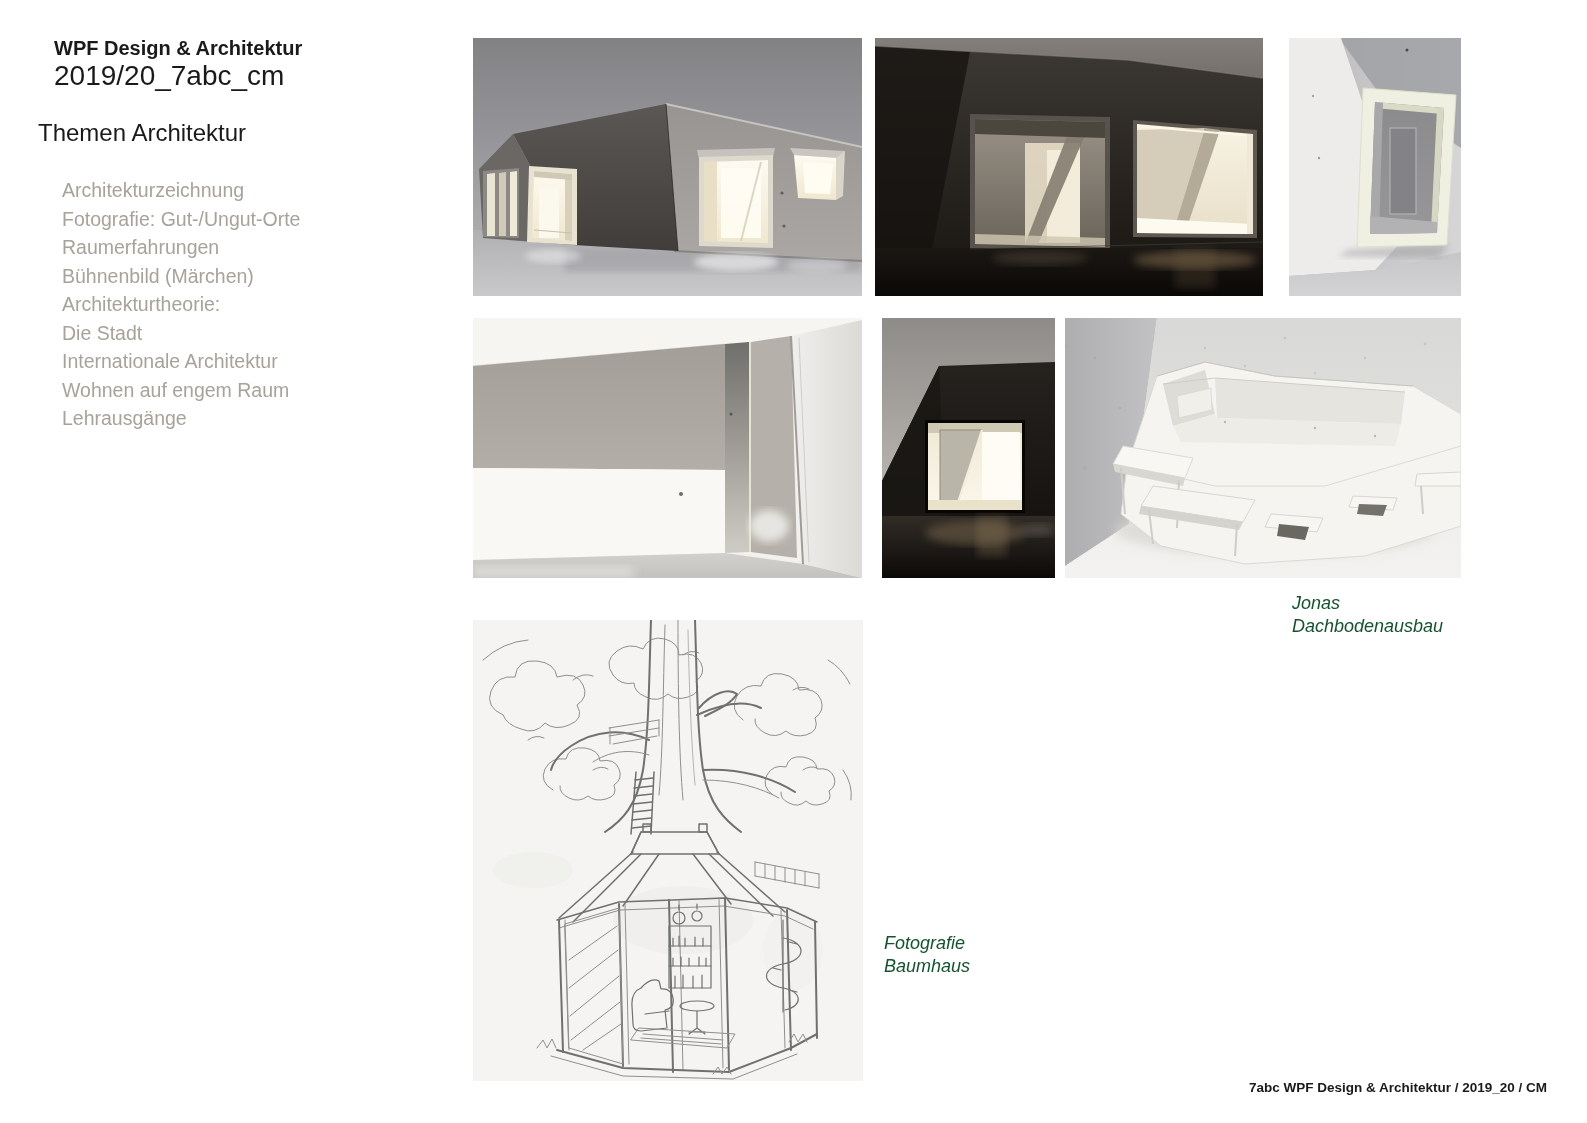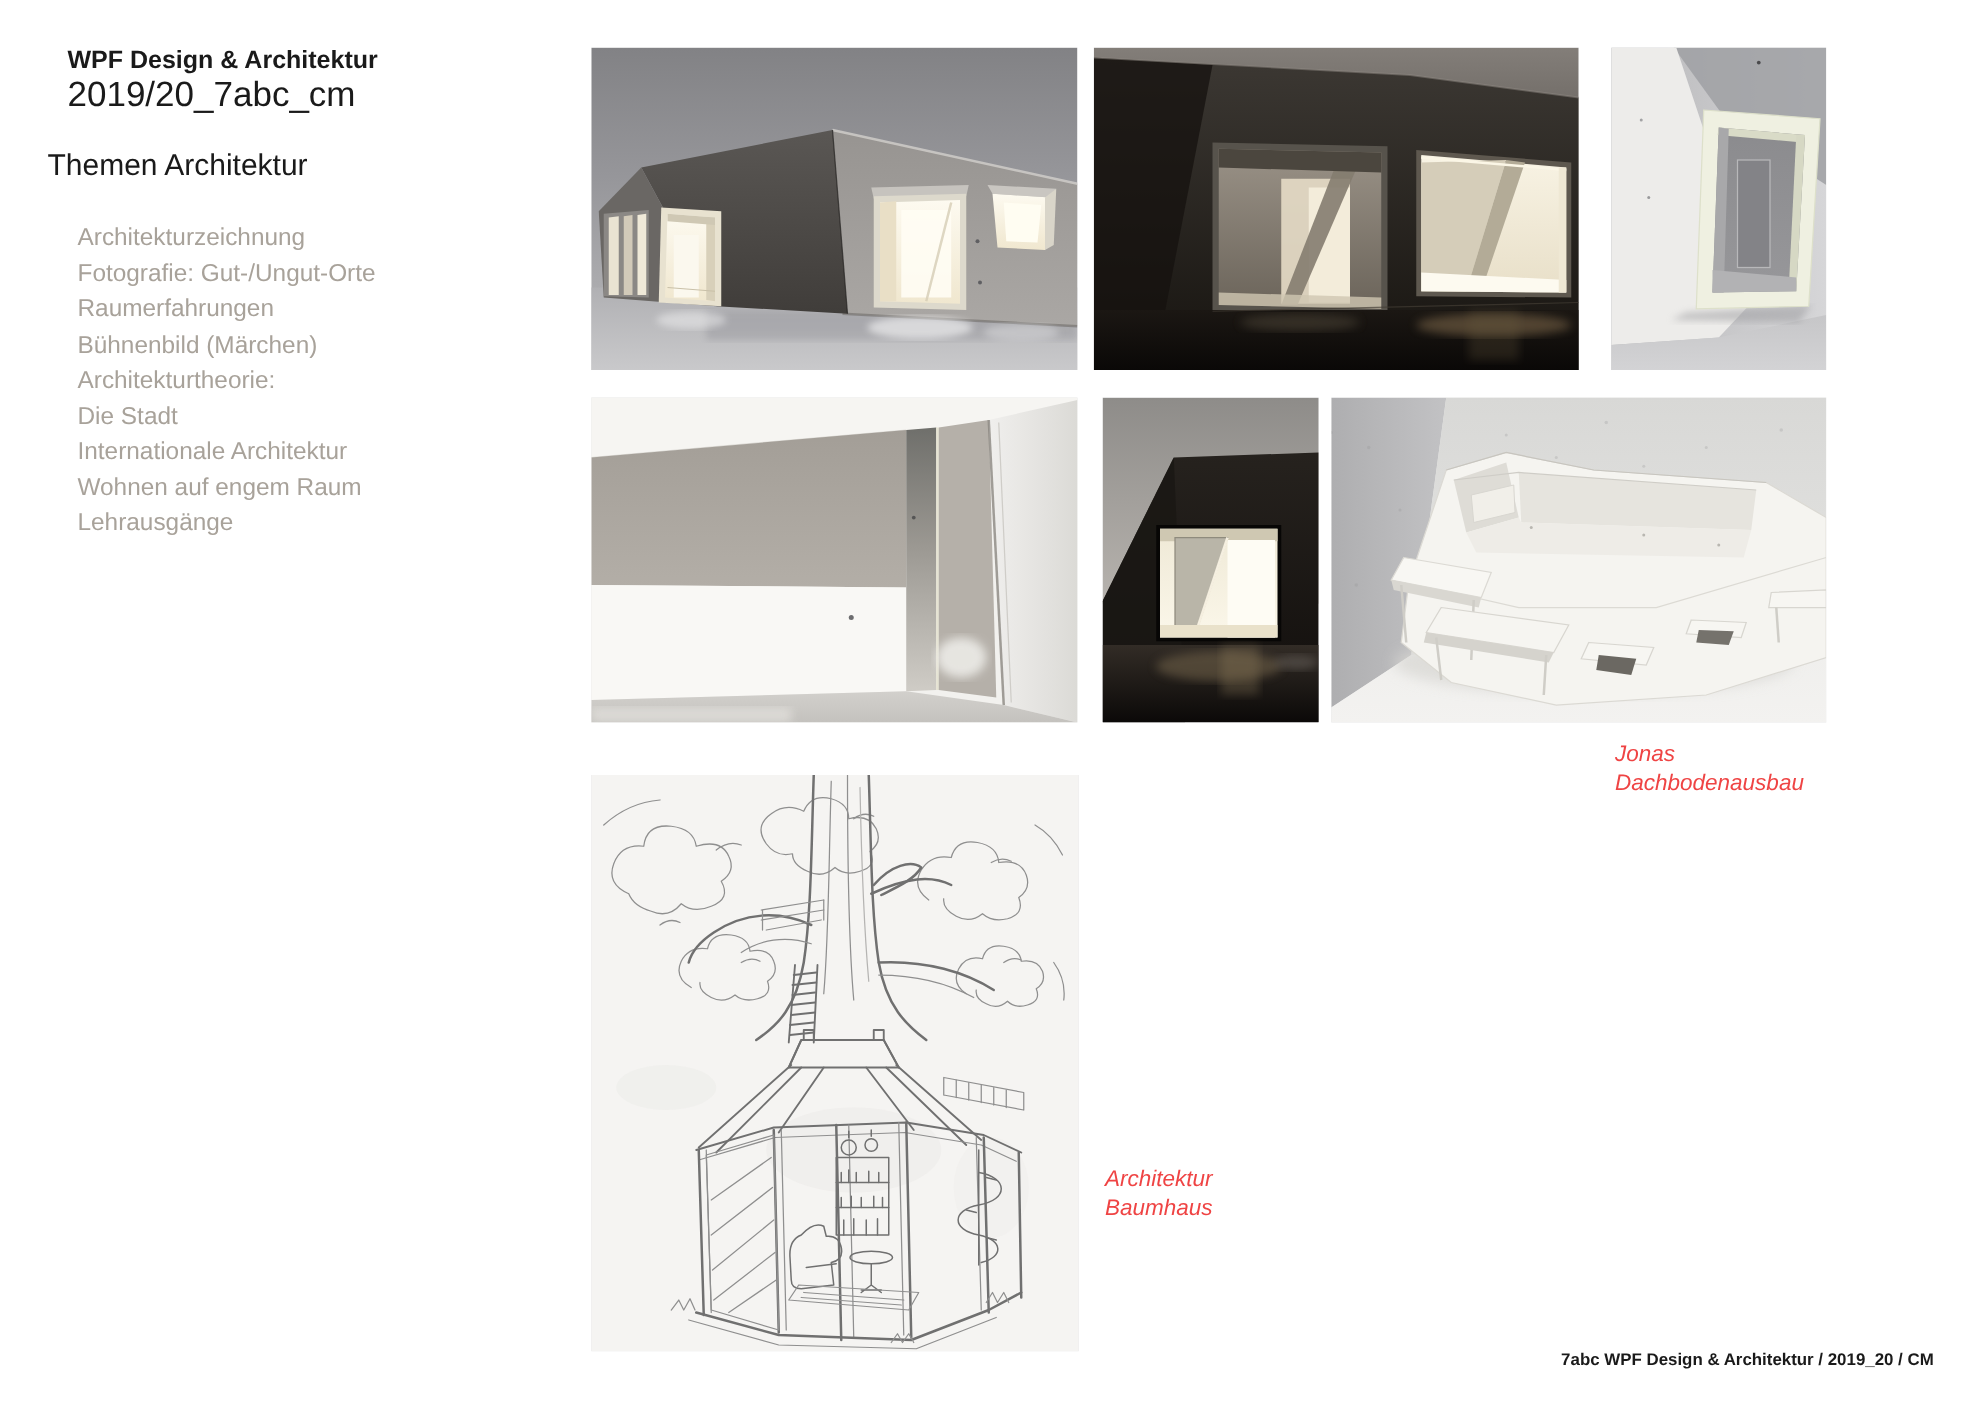--- a/index.html
+++ b/index.html
@@ -7,21 +7,21 @@
         font-family:"Liberation Sans",sans-serif;color:#1a1a1a;}
   .header{position:absolute;left:28px;top:34px;margin-left:26px;}
   .title{font-size:20px;font-weight:bold;line-height:28px;white-space:nowrap;}
   .subtitle{font-size:28px;line-height:28px;white-space:nowrap;}
   .section-label{position:absolute;left:38px;top:119px;font-size:24px;white-space:nowrap;}
   .menu{position:absolute;left:38px;top:176px;font-size:19.5px;line-height:28.5px;color:#a8a29a;}
   .menu-item{white-space:nowrap;cursor:default;margin-left:24px;}
   .menu-item.active{color:#141414;}
   .ph{position:absolute;overflow:hidden;background:#e8e8e8;}
   .ph svg{display:block;width:100%;height:100%;}
-  .caption{position:absolute;font-style:italic;font-size:18px;line-height:22.5px;color:#ef4444;white-space:nowrap;}
+  .caption{position:absolute;font-style:italic;font-size:18px;line-height:22.5px;color:#14532d;white-space:nowrap;}
   .footer{position:absolute;right:40px;top:1080px;font-size:13.5px;font-weight:bold;white-space:nowrap;}
   .sk path,.sk line,.sk ellipse,.sk rect,.sk circle{stroke-linecap:round;stroke-linejoin:round;}
 </style>
 </head>
 <body>
 
 <div class="page">
 
   <div class="header">
     <div class="title">WPF Design &amp; Architektur</div>
@@ -448,19 +448,19 @@
       </g>
     </svg>
   </figure>
 
   <div class="caption" style="left:1292px;top:592px;">
     <div>Jonas</div>
     <div>Dachbodenausbau</div>
   </div>
 
   <div class="caption" style="left:884px;top:932px;">
-    <div>Architektur</div>
+    <div>Fotografie</div>
     <div>Baumhaus</div>
   </div>
 
   <div class="footer">7abc WPF Design &amp; Architektur / 2019_20 / CM</div>
 
 </div>
 
 </body></html>

